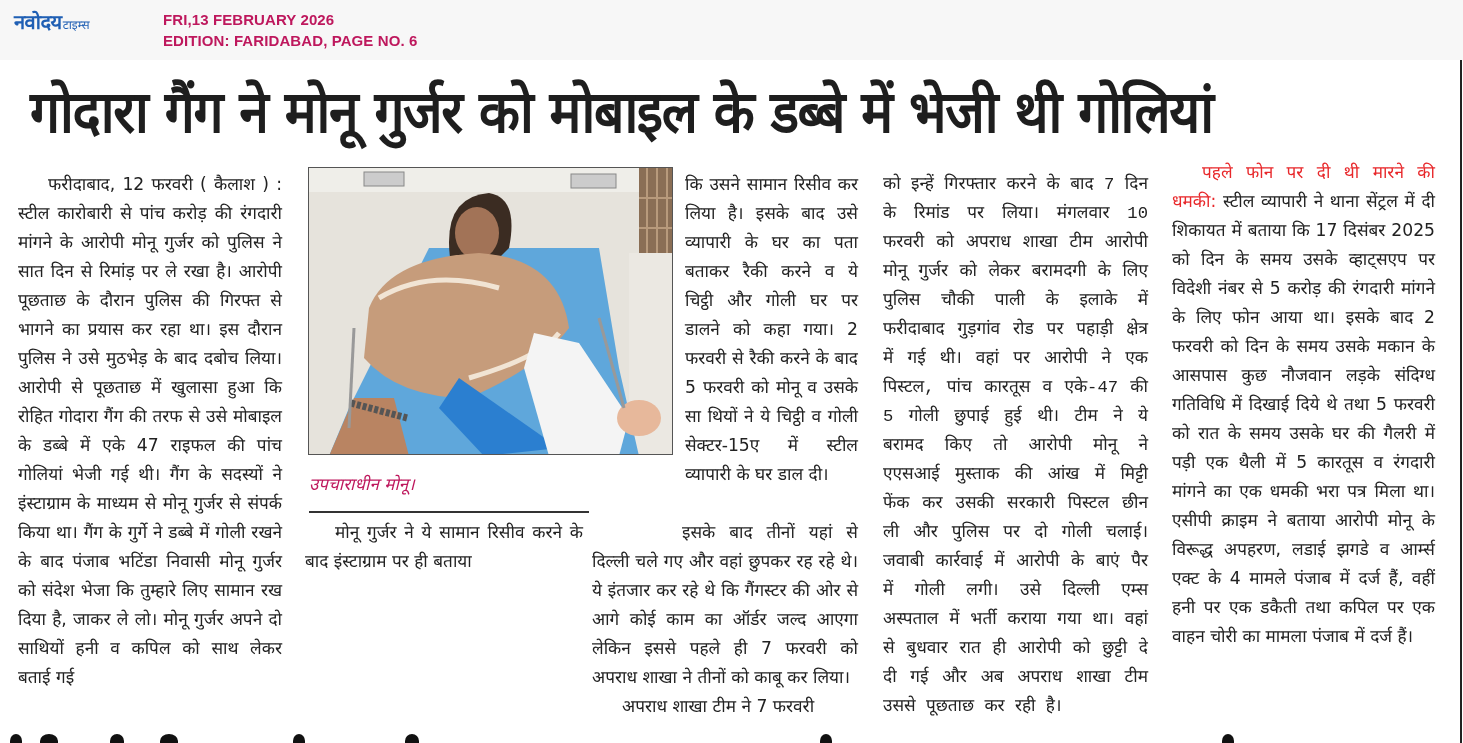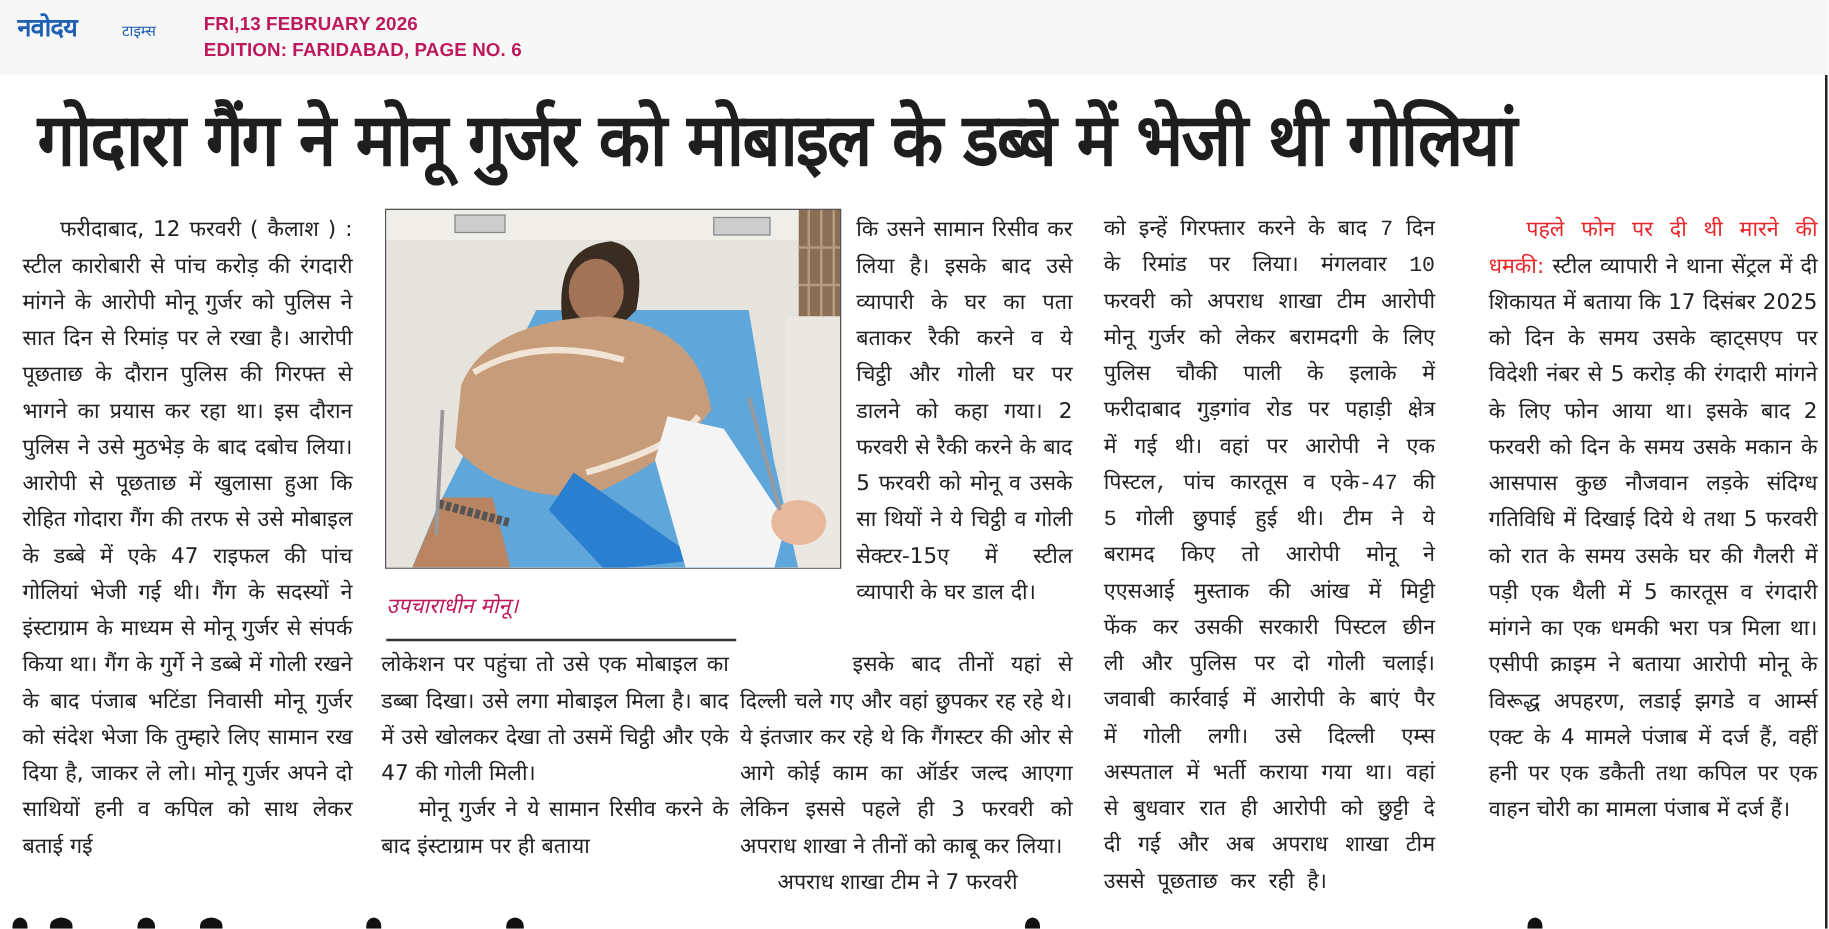--- a/index.html
+++ b/index.html
@@ -1,40 +1,40 @@
 <!DOCTYPE html>
 <html><head>
 <meta charset="utf-8">
 <style>
   * { box-sizing: border-box; margin: 0; padding: 0; }
   html, body { width: 1463px; height: 743px; overflow: hidden; background: #ffffff; }
   body { position: relative; font-family: "DejaVu Sans", sans-serif; color: #1a1a1a; }
 
   .topbar { position: absolute; left: 0; top: 0; width: 1463px; height: 60px; background: #f7f7f7; }
-  .logo { position: absolute; left: 14px; top: 8px; display: flex; align-items: baseline; color: #1f5fb4; gap: 35px; }
+  .logo { position: absolute; left: 14px; top: 8px; display: flex; align-items: baseline; color: #1f5fb4; }
   .logo-main { font-family: "DejaVu Sans", sans-serif; font-weight: bold; font-size: 20px; letter-spacing: -0.5px; }
   .logo-sub { font-family: "DejaVu Sans", sans-serif; font-size: 12px; margin-left: 1px; }
   .meta { position: absolute; left: 163px; top: 9px; font-family: "Liberation Sans", sans-serif; font-size: 15px; line-height: 21px; color: #be185d; font-weight: bold; letter-spacing: 0.1px; }
 
   .page { position: absolute; left: 0; top: 60px; width: 1463px; height: 683px; background: #fff; }
   .right-rule { position: absolute; left: 1460px; top: 60px; width: 2px; height: 683px; background: #222; }
 
   .headline { position: absolute; left: 30px; top: 64px; width: 1400px; height: 96px; font-family: "DejaVu Sans", sans-serif; font-weight: bold; font-size: 58px; line-height: 96px; color: #1e1e1e; white-space: nowrap; letter-spacing: -1.5px; transform: scaleX(0.92); transform-origin: left center; }
 
   .col { position: absolute; font-family: "DejaVu Sans", sans-serif; font-size: 17.2px; line-height: 29px; color: #222; text-align: justify; text-align-last: justify; }
   .col p { text-indent: 30px; }
   .col p.noindent { text-indent: 0; }
   .col .last { text-align-last: left; }
 
   .c1 { left: 18px; top: 170px; width: 264px; }
   .c2a { left: 685px; top: 170px; width: 173px; }
   .c2b { left: 305px; top: 518px; width: 278px; }
   .c3 { left: 592px; top: 518px; width: 266px; }
   .c4 { left: 883px; top: 170px; width: 265px; font-family: Liberation Mono, monospace; }
-  .c5 { left: 1172px; top: 170px; width: 263px; margin-left: 19px; }
+  .c5 { left: 1172px; top: 158px; width: 263px; }
 
   .sub-red { color: #e8282b; }
 
   .photo { position: absolute; left: 308px; top: 167px; width: 365px; height: 288px; border: 1px solid #555; overflow: hidden; background: #d9d6cf; }
   .photo svg { display: block; }
   .caption { position: absolute; left: 309px; top: 472px; font-family: "DejaVu Serif", serif; font-style: italic; font-size: 17px; color: #be185d; }
 
   .rule-h { position: absolute; height: 2px; background: #333; }
 
   .next-strip { position: absolute; left: 0; top: 730px; width: 1463px; height: 13px; overflow: hidden; }
@@ -95,26 +95,25 @@
 </div>
 <div class="caption">उपचाराधीन मोनू।</div>
 
 <div class="rule-h" style="left:309px; top:511px; width:280px;"></div>
 
 <div class="col c2a">
   <p class="noindent last">कि उसने सामान रिसीव कर लिया है। इसके बाद उसे व्यापारी के घर का पता बताकर रैकी करने व ये चिट्ठी और गोली घर पर डालने को कहा गया। 2 फरवरी से रैकी करने के बाद 5 फरवरी को मोनू व उसके सा थियों ने ये चिट्ठी व गोली सेक्टर-15ए में स्टील व्यापारी के घर डाल दी।</p>
 </div>
 
 <div class="col c2b">
-  <p class="noindent last">लोकेशन पर पहुंचा तो उसे एक मोबाइल का डब्बा दिखा। उसे लगा मोबाइल मिला है। बाद में उसे खोलकर देखा तो उसमें चिट्ठी और एके 47 की गोली मिली।</p>
   <p class="last">मोनू गुर्जर ने ये सामान रिसीव करने के बाद इंस्टाग्राम पर ही बताया</p>
 </div>
 
 <div class="col c3">
-  <p class="last" style="text-indent:90px;">इसके बाद तीनों यहां से दिल्ली चले गए और वहां छुपकर रह रहे थे। ये इंतजार कर रहे थे कि गैंगस्टर की ओर से आगे कोई काम का ऑर्डर जल्द आएगा लेकिन इससे पहले ही 3 फरवरी को अपराध शाखा ने तीनों को काबू कर लिया।</p>
+  <p class="last" style="text-indent:90px;">इसके बाद तीनों यहां से दिल्ली चले गए और वहां छुपकर रह रहे थे। ये इंतजार कर रहे थे कि गैंगस्टर की ओर से आगे कोई काम का ऑर्डर जल्द आएगा लेकिन इससे पहले ही 7 फरवरी को अपराध शाखा ने तीनों को काबू कर लिया।</p>
   <p class="last">अपराध शाखा टीम ने 7 फरवरी</p>
 </div>
 
 <div class="col c4">
   <p class="noindent last">को इन्हें गिरफ्तार करने के बाद 7 दिन के रिमांड पर लिया। मंगलवार 10 फरवरी को अपराध शाखा टीम आरोपी मोनू गुर्जर को लेकर बरामदगी के लिए पुलिस चौकी पाली के इलाके में फरीदाबाद गुड़गांव रोड पर पहाड़ी क्षेत्र में गई थी। वहां पर आरोपी ने एक पिस्टल, पांच कारतूस व एके-47 की 5 गोली छुपाई हुई थी। टीम ने ये बरामद किए तो आरोपी मोनू ने एएसआई मुस्ताक की आंख में मिट्टी फेंक कर उसकी सरकारी पिस्टल छीन ली और पुलिस पर दो गोली चलाई। जवाबी कार्रवाई में आरोपी के बाएं पैर में गोली लगी। उसे दिल्ली एम्स अस्पताल में भर्ती कराया गया था। वहां से बुधवार रात ही आरोपी को छुट्टी दे दी गई और अब अपराध शाखा टीम उससे पूछताछ कर रही है।</p>
 </div>
 
 <div class="col c5">
   <p class="last"><span class="sub-red">पहले फोन पर दी थी मारने की धमकी:</span> <span>स्टील व्यापारी ने थाना सेंट्रल में दी शिकायत में बताया कि 17 दिसंबर 2025 को दिन के समय उसके व्हाट्सएप पर विदेशी नंबर से 5 करोड़ की रंगदारी मांगने के लिए फोन आया था। इसके बाद 2 फरवरी को दिन के समय उसके मकान के आसपास कुछ नौजवान लड़के संदिग्ध गतिविधि में दिखाई दिये थे तथा 5 फरवरी को रात के समय उसके घर की गैलरी में पड़ी एक थैली में 5 कारतूस व रंगदारी मांगने का एक धमकी भरा पत्र मिला था। एसीपी क्राइम ने बताया आरोपी मोनू के विरूद्ध अपहरण, लडाई झगडे व आर्म्स एक्ट के 4 मामले पंजाब में दर्ज हैं, वहीं हनी पर एक डकैती तथा कपिल पर एक वाहन चोरी का मामला पंजाब में दर्ज हैं।</span></p>
 </div>

